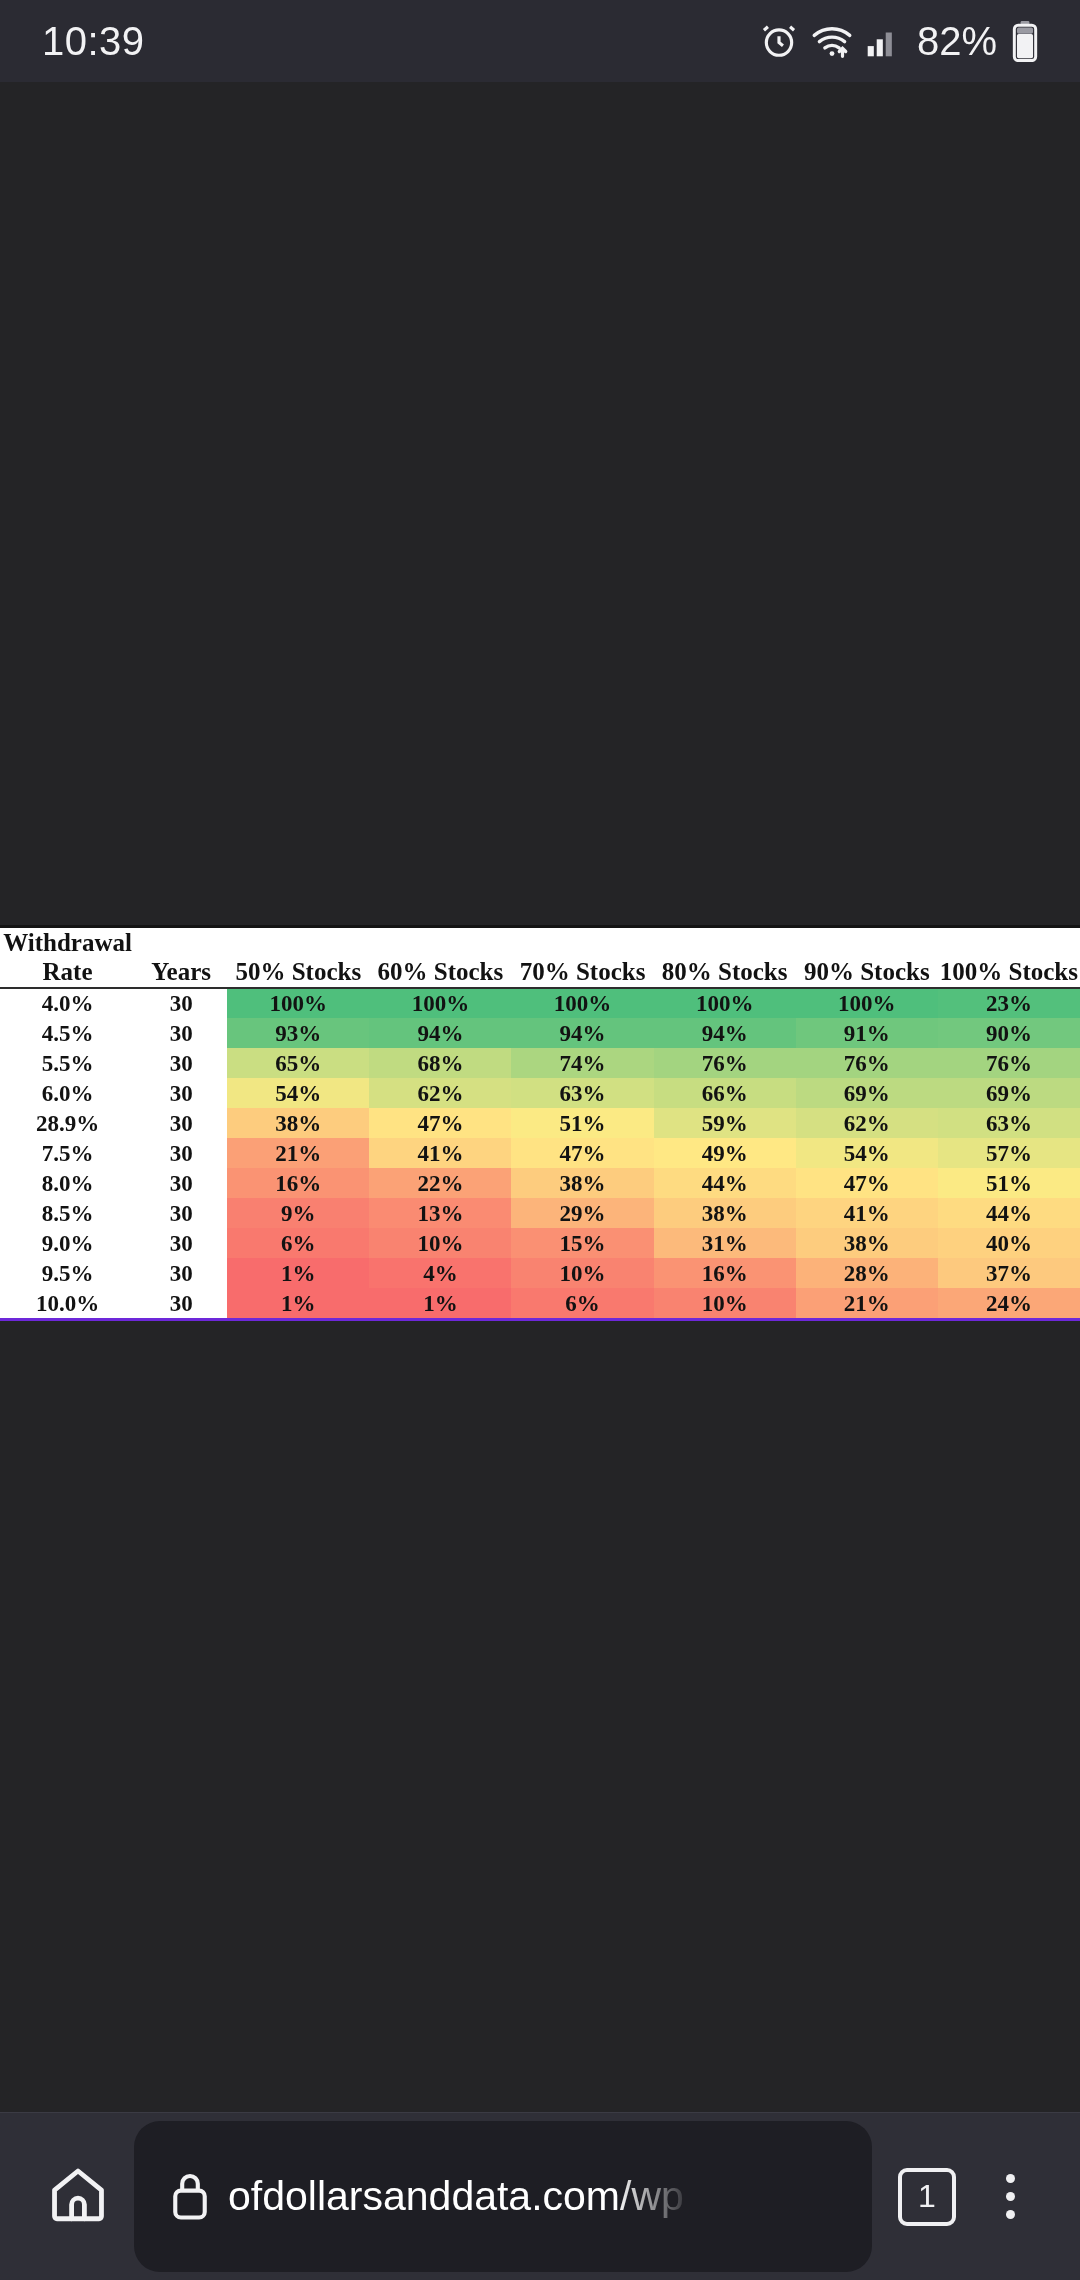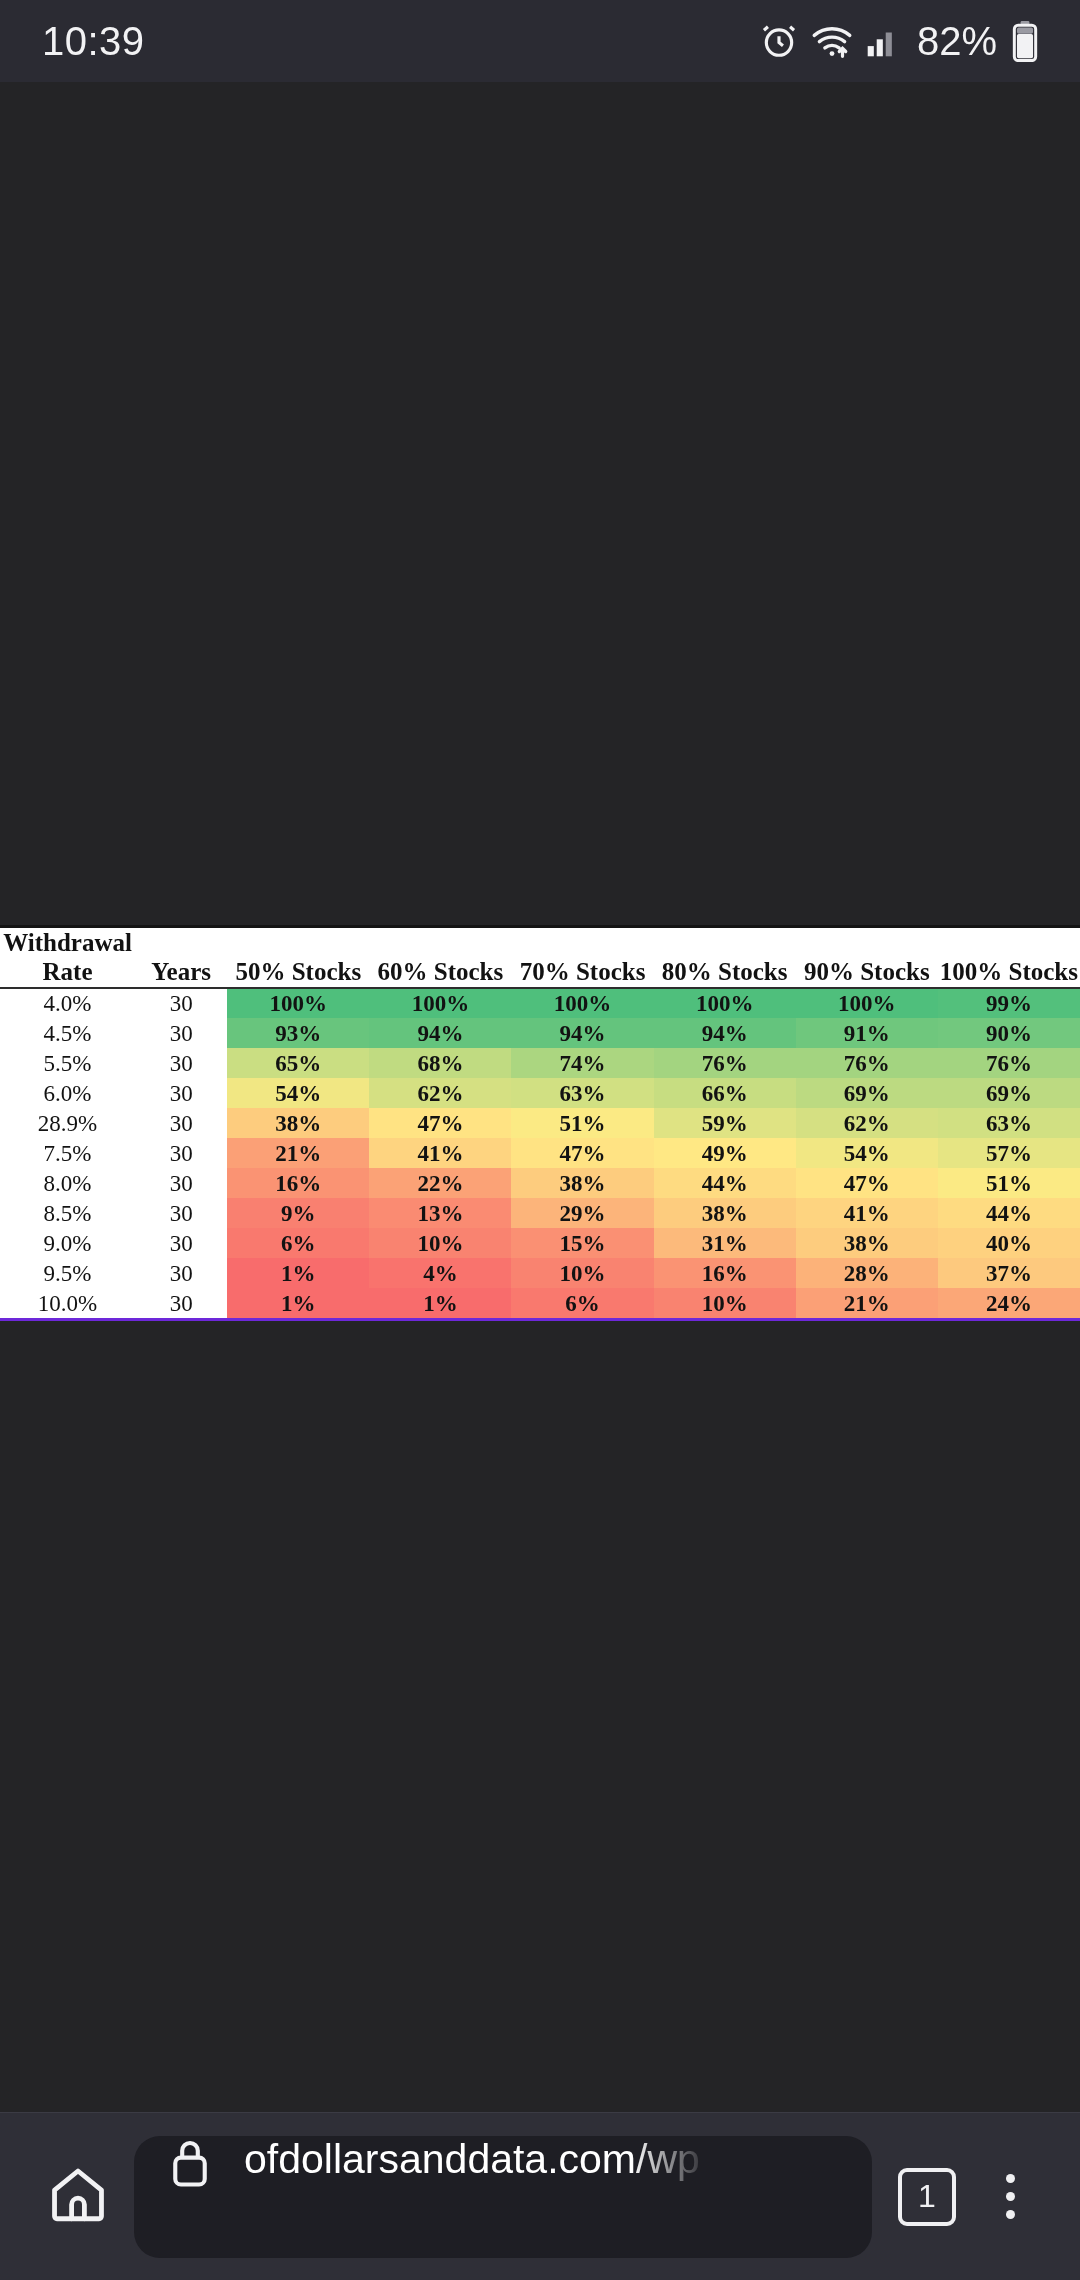--- a/index.html
+++ b/index.html
@@ -64,45 +64,45 @@
     padding-bottom:3px;
   }
   thead tr.hdr2 th { border-bottom:2.5px solid #2d2d2d; }
   th.corner-top {
     text-align:left; padding-left:6px; border-bottom:none;
   }
   th.col-rate, td.col-rate { width:135px; }
   th.col-years, td.col-years { width:92px; }
   th.col-stock, td.col-stock { width:142px; }
   tbody td { font-weight:bold; font-size:24px; }
-  tbody td.col-rate, tbody td.col-years { background:#ffffff; font-weight:normal; }
+  tbody td.col-rate, tbody td.col-years { background:#ffffff; font-weight:bold; }
   tbody tr:last-child td { border-bottom:none; }
 
   
   #browserbar {
     position:absolute; bottom:0; left:0; width:1080px; height:168px;
     background:#2f2f37;
     border-top:1px solid #3b3b44;
     display:flex; align-items:center;
     padding:0 30px;
     gap:0;
   }
   #home-btn {
     width:96px; height:96px; display:flex; align-items:center; justify-content:center;
     flex:0 0 auto;
   }
   #urlbar {
     flex:1 1 auto;
-    height:122px;
+    height:151px;
     margin:0 12px 0 8px;
     background:#1e1e24;
     border-radius:26px;
-    display:flex; 
+    display:flex; align-items:center;
     padding:0 34px;
-    gap:32px;
+    gap:16px;
     overflow:hidden;
     min-width:0;
   }
   #url-text {
     color:#ffffff; font-size:41px;
     font-family:"Liberation Sans", sans-serif;
     white-space:nowrap; overflow:hidden;
     position:relative;
     -webkit-mask-image:linear-gradient(to right,#000 85%,rgba(0,0,0,0.12) 100%);
     mask-image:linear-gradient(to right,#000 85%,rgba(0,0,0,0.12) 100%);
@@ -194,21 +194,21 @@
         </thead>
         <tbody id="heat-body">
             <tr>
               <td class="col-rate">4.0%</td>
               <td class="col-years">30</td>
               <td class="col-stock" style="background: rgb(79, 191, 124);">100%</td>
               <td class="col-stock" style="background: rgb(79, 191, 124);">100%</td>
               <td class="col-stock" style="background: rgb(79, 191, 124);">100%</td>
               <td class="col-stock" style="background: rgb(79, 191, 124);">100%</td>
               <td class="col-stock" style="background: rgb(79, 191, 124);">100%</td>
-              <td class="col-stock" style="background: rgb(83, 192, 124);">99%</td>
+              <td class="col-stock" style="background: rgb(83, 192, 124);">23%</td>
             </tr>
             <tr>
               <td class="col-rate">4.5%</td>
               <td class="col-years">30</td>
               <td class="col-stock" style="background: rgb(104, 197, 125);">93%</td>
               <td class="col-stock" style="background: rgb(100, 196, 125);">94%</td>
               <td class="col-stock" style="background: rgb(100, 196, 125);">94%</td>
               <td class="col-stock" style="background: rgb(100, 196, 125);">94%</td>
               <td class="col-stock" style="background: rgb(111, 199, 125);">91%</td>
               <td class="col-stock" style="background: rgb(114, 200, 126);">90%</td>

